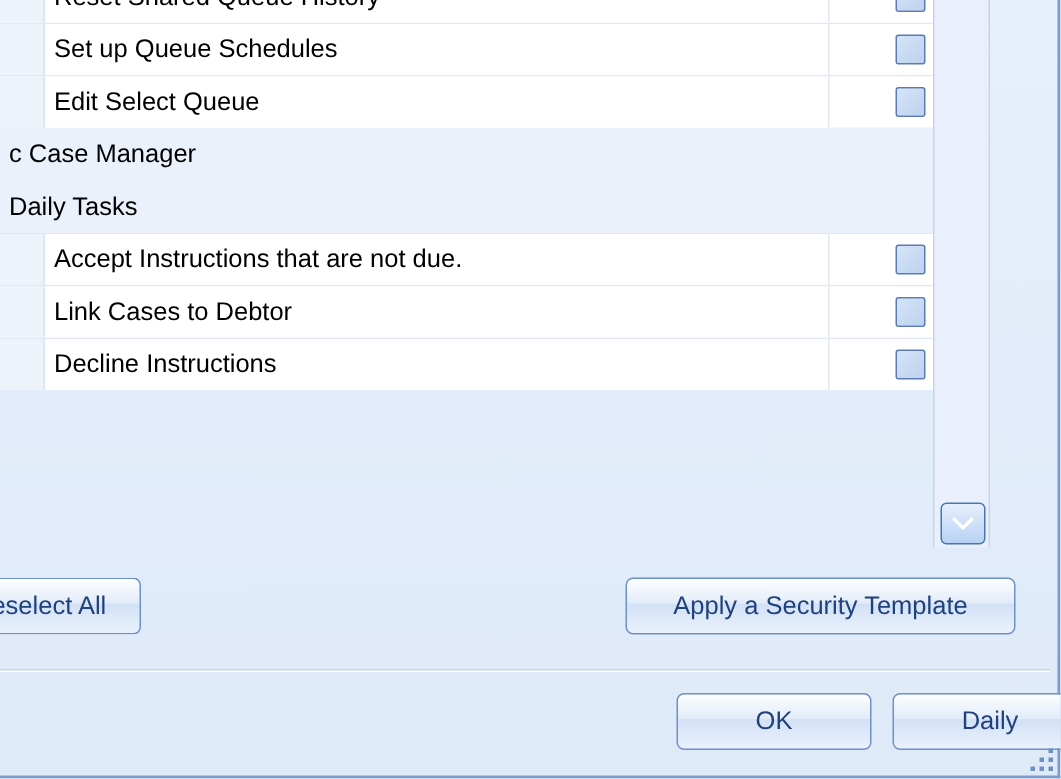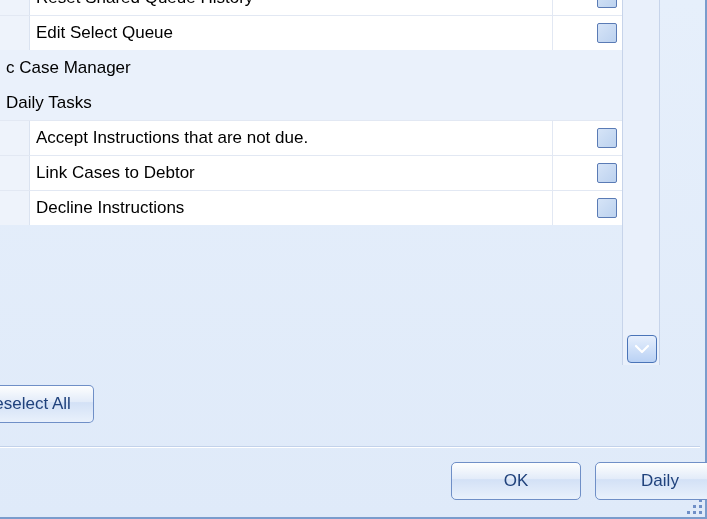--- a/index.html
+++ b/index.html
@@ -209,20 +209,27 @@
 
       <div class="row no-top-border">
           <div class="indent-spacer"></div>
           <div class="label-cell">Reset Shared Queue History</div>
           <div class="check-cell">
             <div class="checkbox"></div>
           </div>
         </div>
         <div class="row">
           <div class="indent-spacer"></div>
+          <div class="label-cell">Set up Queue Schedules</div>
+          <div class="check-cell">
+            <div class="checkbox"></div>
+          </div>
+        </div>
+        <div class="row">
+          <div class="indent-spacer"></div>
           <div class="label-cell">Edit Select Queue</div>
           <div class="check-cell">
             <div class="checkbox"></div>
           </div>
         </div>
         <div class="header-row">
           <div class="label-cell">c Case Manager</div>
           <div class="header-check-placeholder"></div>
         </div>
         <div class="header-row">
@@ -257,20 +264,21 @@
   <div class="scroll-zone">
     <div class="scroll-down-btn">
       <svg width="14" height="10" viewBox="0 0 14 10">
         <path d="M1 2 L7 8 L13 2" fill="none" stroke="#fff" stroke-width="2.2" stroke-linecap="round" stroke-linejoin="round"></path>
       </svg>
     </div>
   </div>
 
   <div class="button-row">
     <button class="btn btn-deselect">Deselect All</button>
+    <button class="btn btn-template">Apply a Security Template</button>
   </div>
 
   <div class="divider-line"></div>
 
   <div class="dialog-row">
     <button class="btn" style="min-width:130px">OK</button>
     <button class="btn" style="min-width:130px">Daily</button>
   </div>
 
   <div class="resize-grip">

